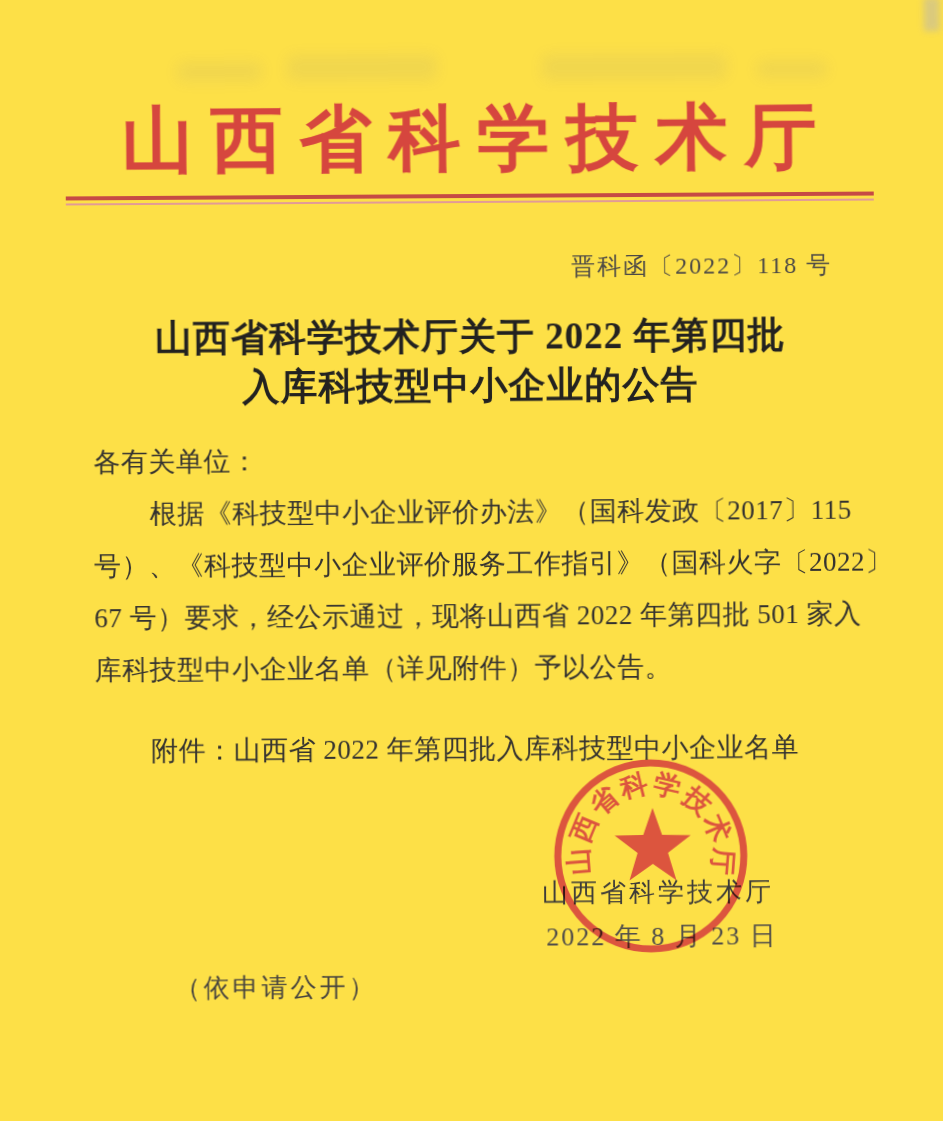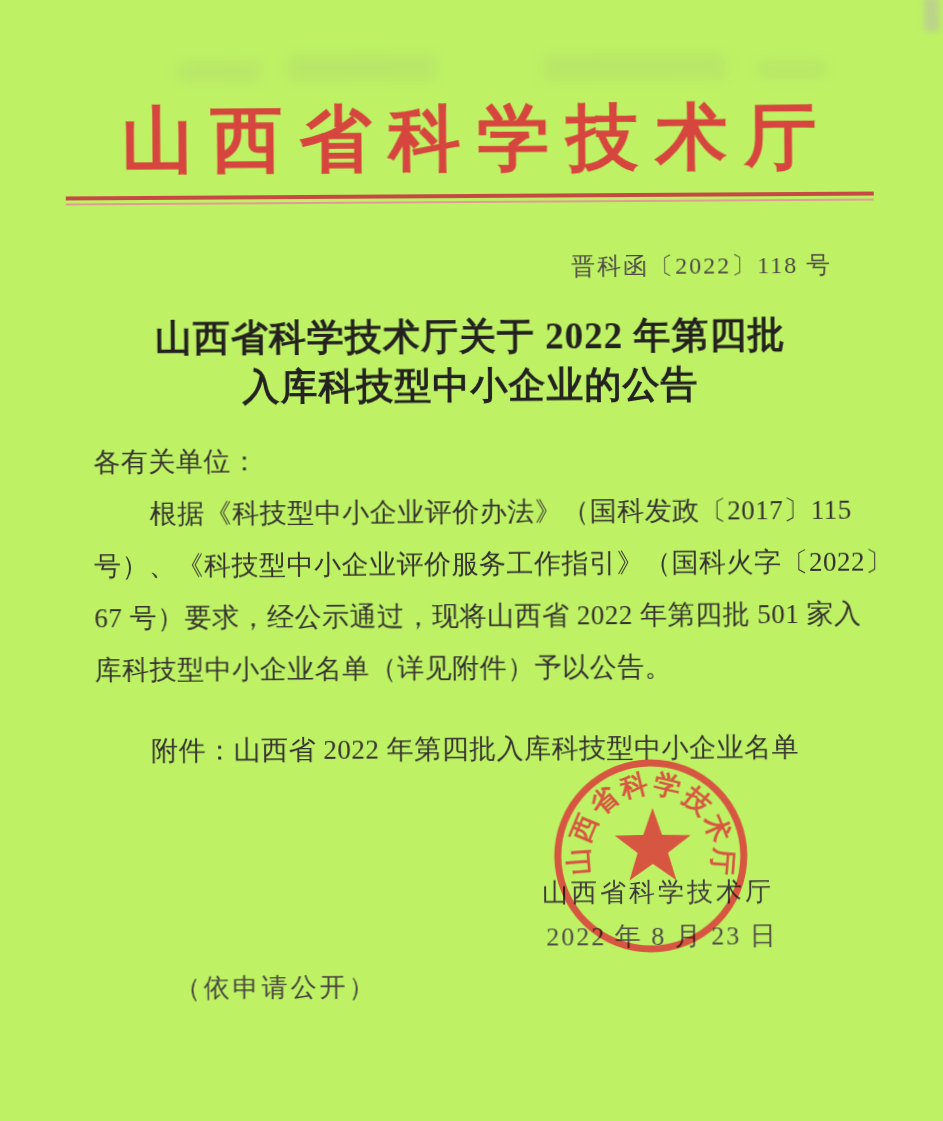--- a/index.html
+++ b/index.html
@@ -1,21 +1,21 @@
 <!DOCTYPE html>
 <html><head>
 <meta charset="utf-8">
 <style>
   html, body { margin: 0; padding: 0; background: #e9e7e4; }
   .page {
     position: relative;
     width: 943px;
     height: 1121px;
     margin: 0 auto;
-    background: #bef264;
+    background: #fde047;
     overflow: hidden;
     font-family: "Liberation Serif", "DejaVu Serif", serif;
   }
   .content {
     position: absolute;
     inset: 0;
     transform: rotate(-0.35deg);
     transform-origin: 50% 50%;
   }
   

